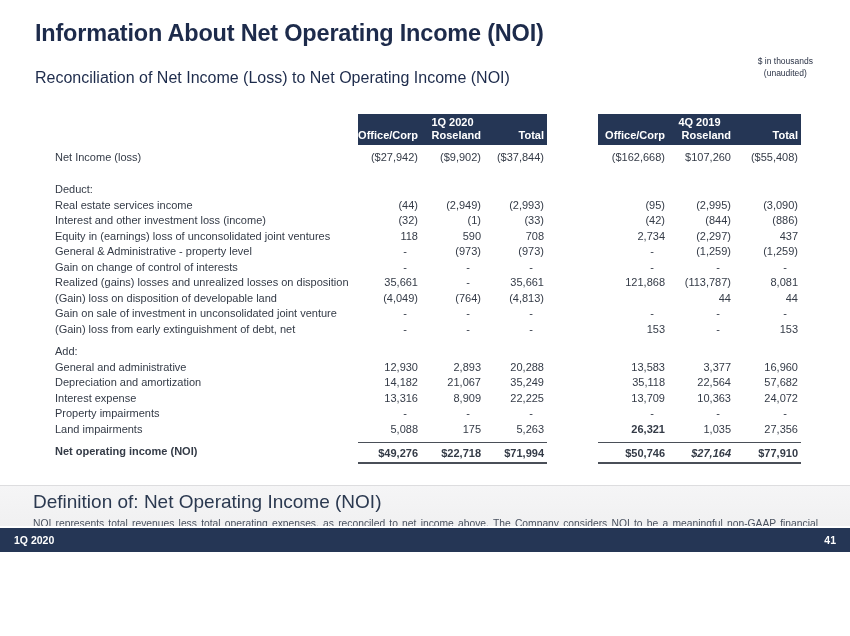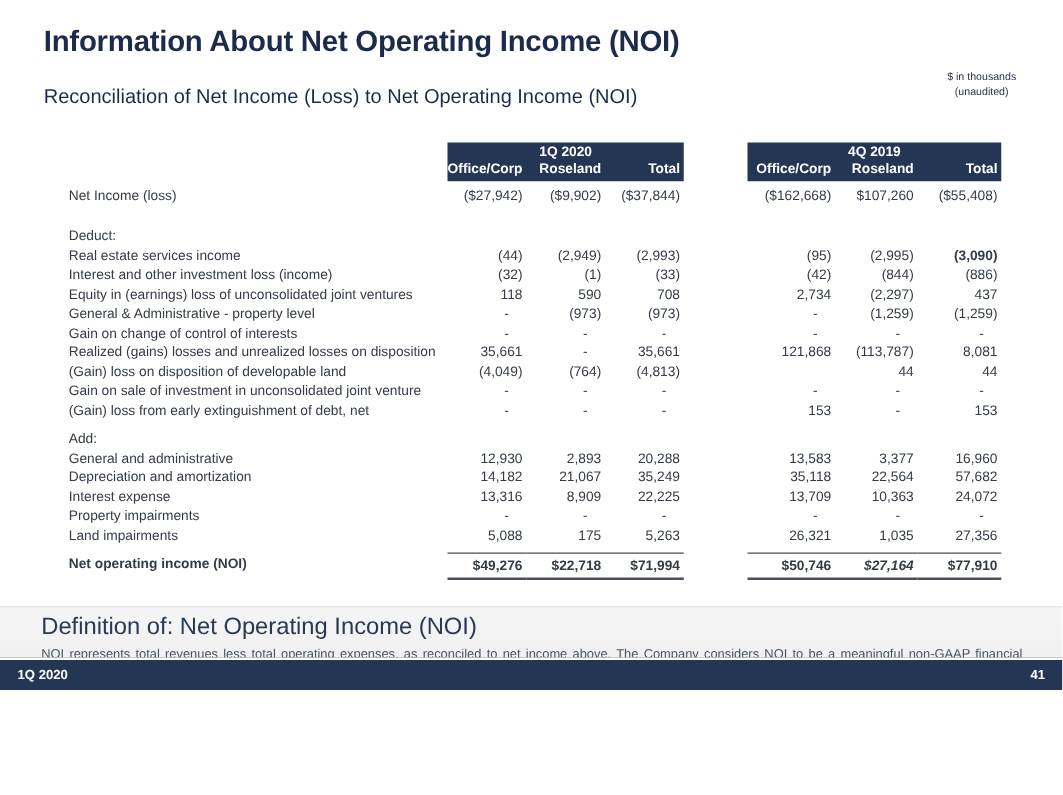--- a/index.html
+++ b/index.html
@@ -117,21 +117,21 @@
       <div class="trow section gap-lg">
         <div class="cell label">Deduct:</div>
       </div>
       <div class="trow data">
         <div class="cell label">Real estate services income</div>
         <div class="cell num" style="grid-column: 2;">(44)</div>
         <div class="cell num" style="grid-column: 3;">(2,949)</div>
         <div class="cell num" style="grid-column: 4;">(2,993)</div>
         <div class="cell num" style="grid-column: 6;">(95)</div>
         <div class="cell num" style="grid-column: 7;">(2,995)</div>
-        <div class="cell num" style="grid-column: 8; font-weight: bold;">(3,090)</div>
+        <div class="cell num" style="grid-column: 8;">(3,090)</div>
       </div>
       <div class="trow data">
         <div class="cell label">Interest and other investment loss (income)</div>
         <div class="cell num" style="grid-column: 2;">(32)</div>
         <div class="cell num" style="grid-column: 3;">(1)</div>
         <div class="cell num" style="grid-column: 4;">(33)</div>
         <div class="cell num" style="grid-column: 6;">(42)</div>
         <div class="cell num" style="grid-column: 7;">(844)</div>
         <div class="cell num" style="grid-column: 8;">(886)</div>
       </div>
@@ -235,21 +235,21 @@
         <div class="cell num dash" style="grid-column: 4;">-</div>
         <div class="cell num dash" style="grid-column: 6;">-</div>
         <div class="cell num dash" style="grid-column: 7;">-</div>
         <div class="cell num dash" style="grid-column: 8;">-</div>
       </div>
       <div class="trow data">
         <div class="cell label">Land impairments</div>
         <div class="cell num" style="grid-column: 2;">5,088</div>
         <div class="cell num" style="grid-column: 3;">175</div>
         <div class="cell num" style="grid-column: 4;">5,263</div>
-        <div class="cell num" style="grid-column: 6;">26,321</div>
+        <div class="cell num" style="grid-column: 6; font-weight: bold;">26,321</div>
         <div class="cell num" style="grid-column: 7;">1,035</div>
         <div class="cell num" style="grid-column: 8;">27,356</div>
       </div>
       <div class="trow total bold">
         <div class="cell label">Net operating income (NOI)</div>
         <div class="cell num" style="grid-column: 2;">$49,276</div>
         <div class="cell num" style="grid-column: 3;">$22,718</div>
         <div class="cell num" style="grid-column: 4;">$71,994</div>
         <div class="cell num" style="grid-column: 6;">$50,746</div>
         <div class="cell num" style="grid-column: 7; font-style: italic;">$27,164</div>

